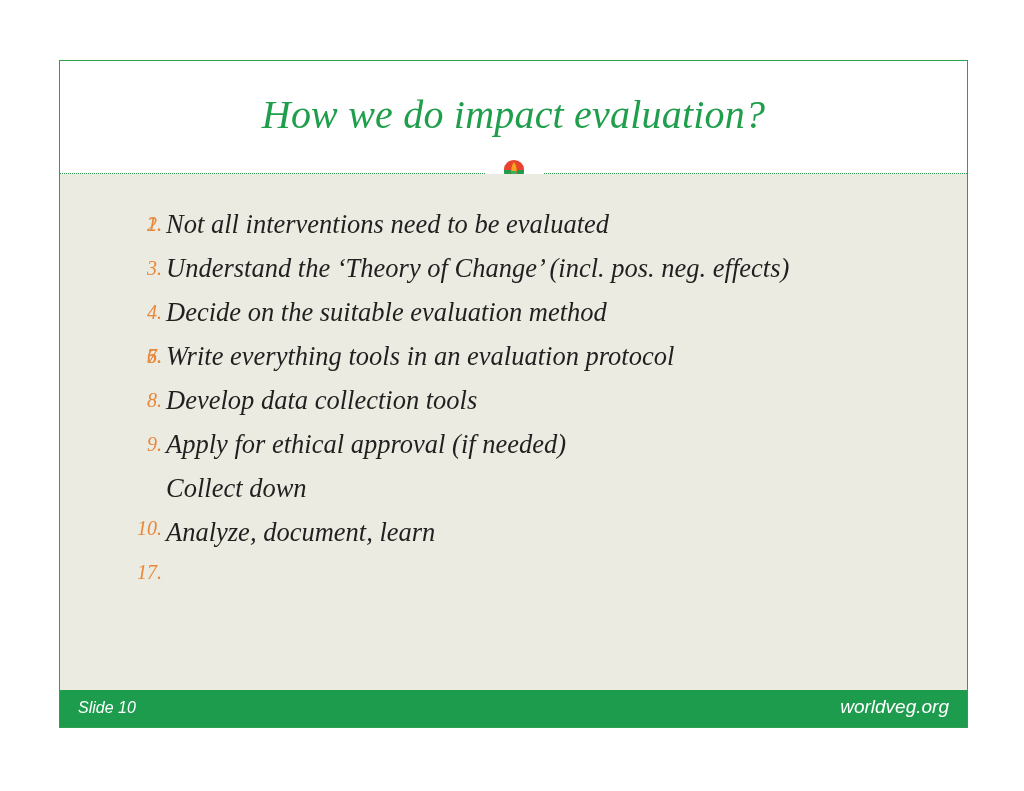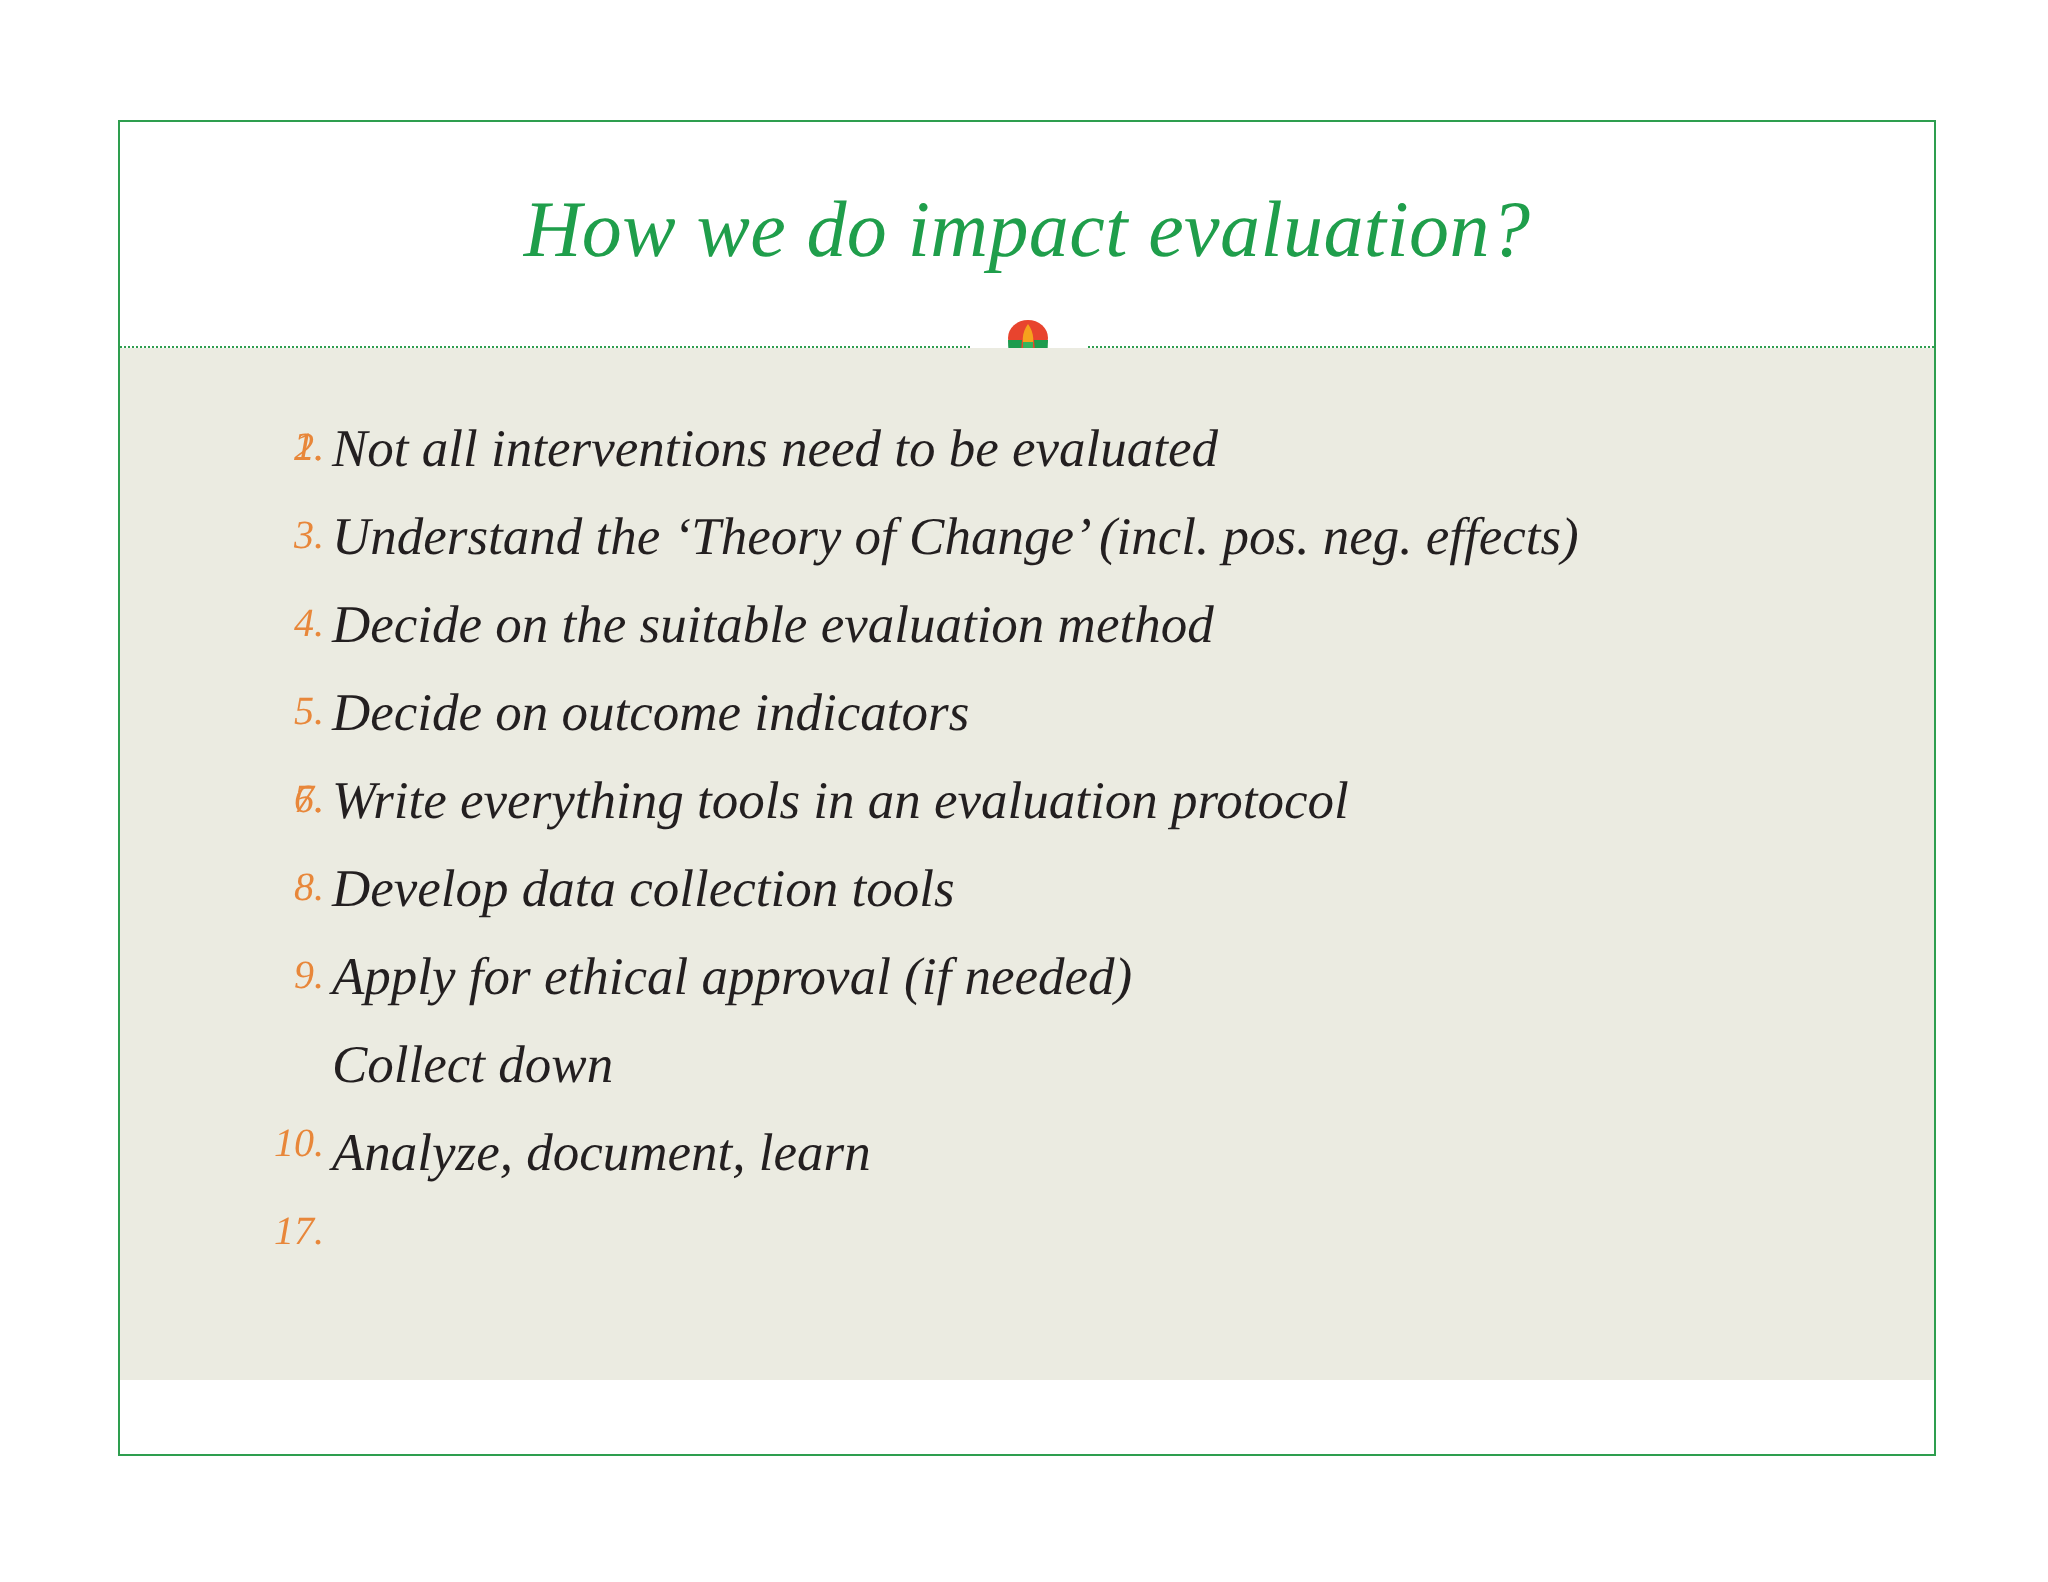--- a/index.html
+++ b/index.html
@@ -147,21 +147,20 @@
       <li>
         <span class="num">3.</span>
         <span>Understand the ‘Theory of Change’ (incl. pos. neg. effects)</span>
       </li>
       <li>
         <span class="num">4.</span>
         <span>Decide on the suitable evaluation method</span>
       </li>
       <li>
         <span class="num">5.</span>
-        <span>Decide on outcome indicators</span>
       </li>
       <li>
         <span class="num">6.</span>
       </li>
       <li>
         <span class="num">7.</span>
         <span>Write everything tools in an evaluation protocol</span>
       </li>
       <li>
         <span class="num">8.</span>
@@ -175,14 +174,18 @@
         <span class="num">10.</span>
         <span>Collect down</span>
       </li>
       <li class="wide">
         <span class="num">17.</span>
         <span>Analyze, document, learn</span>
       </li>
     </ol>
   </div>
 
+  <div class="footer">
+    <span class="slide-num">Slide 10</span>
+    <span class="site">worldveg.org</span>
+  </div>
 
 </div>
 
 </body></html>

